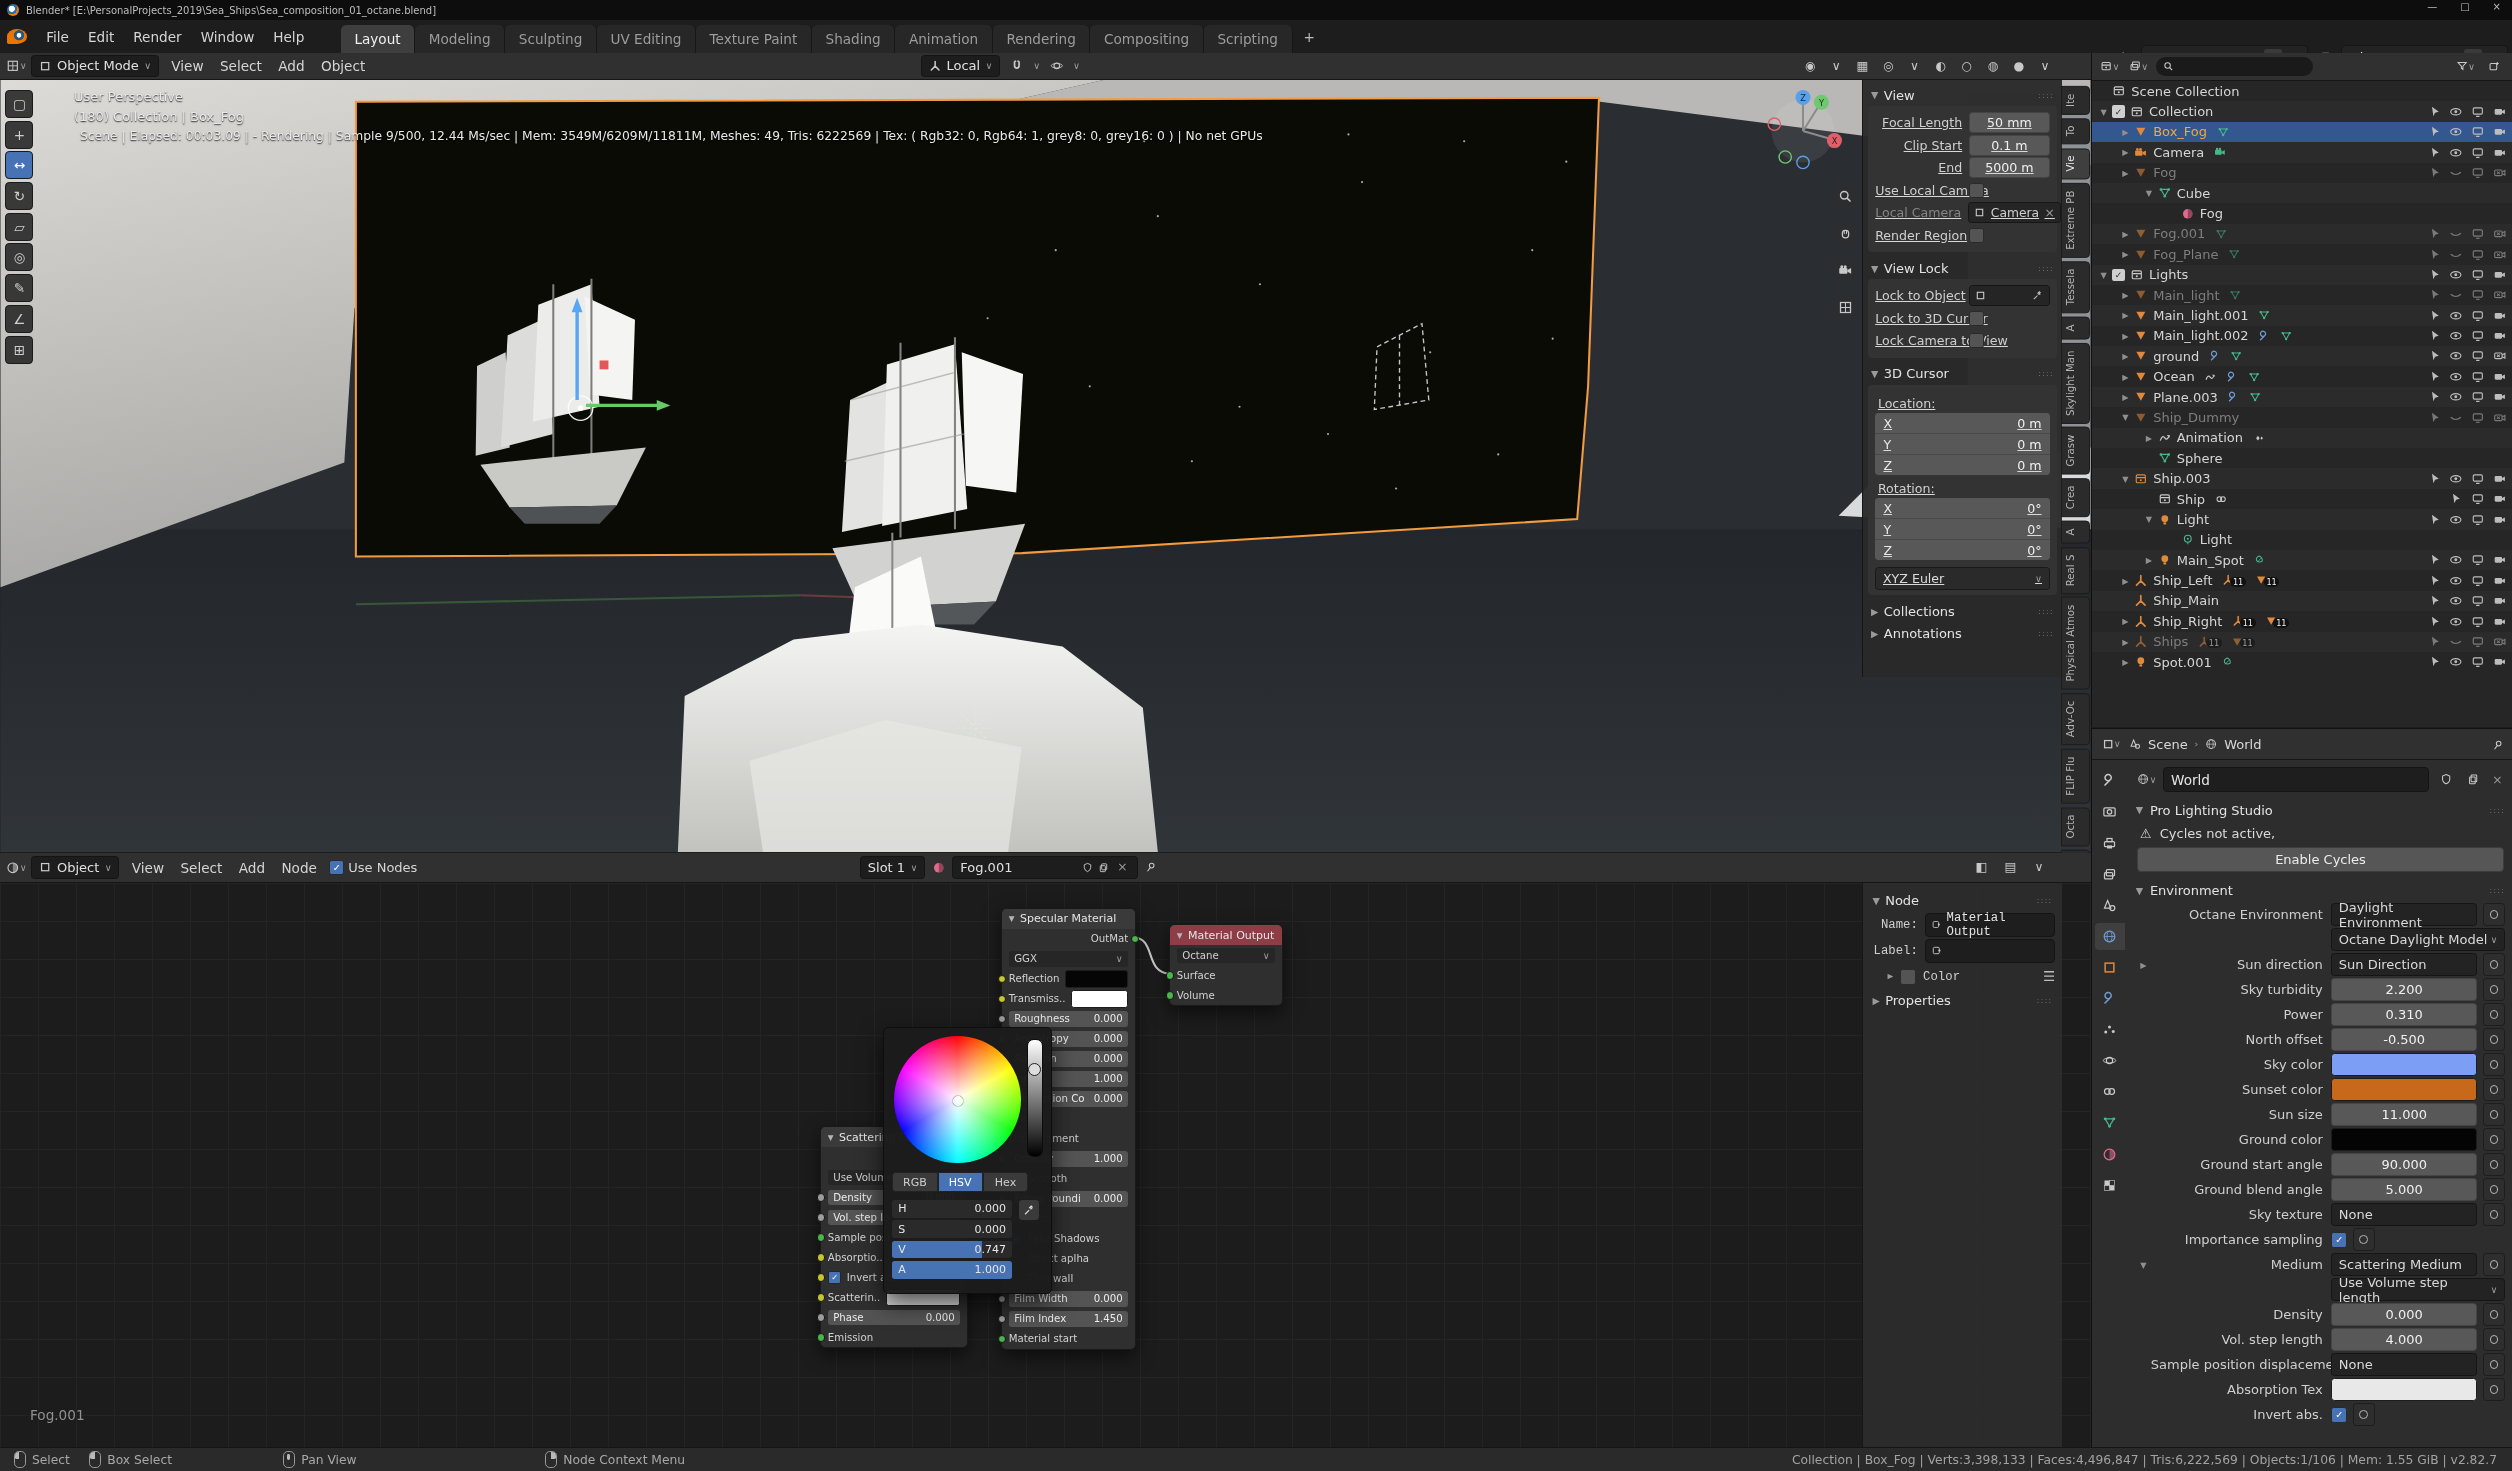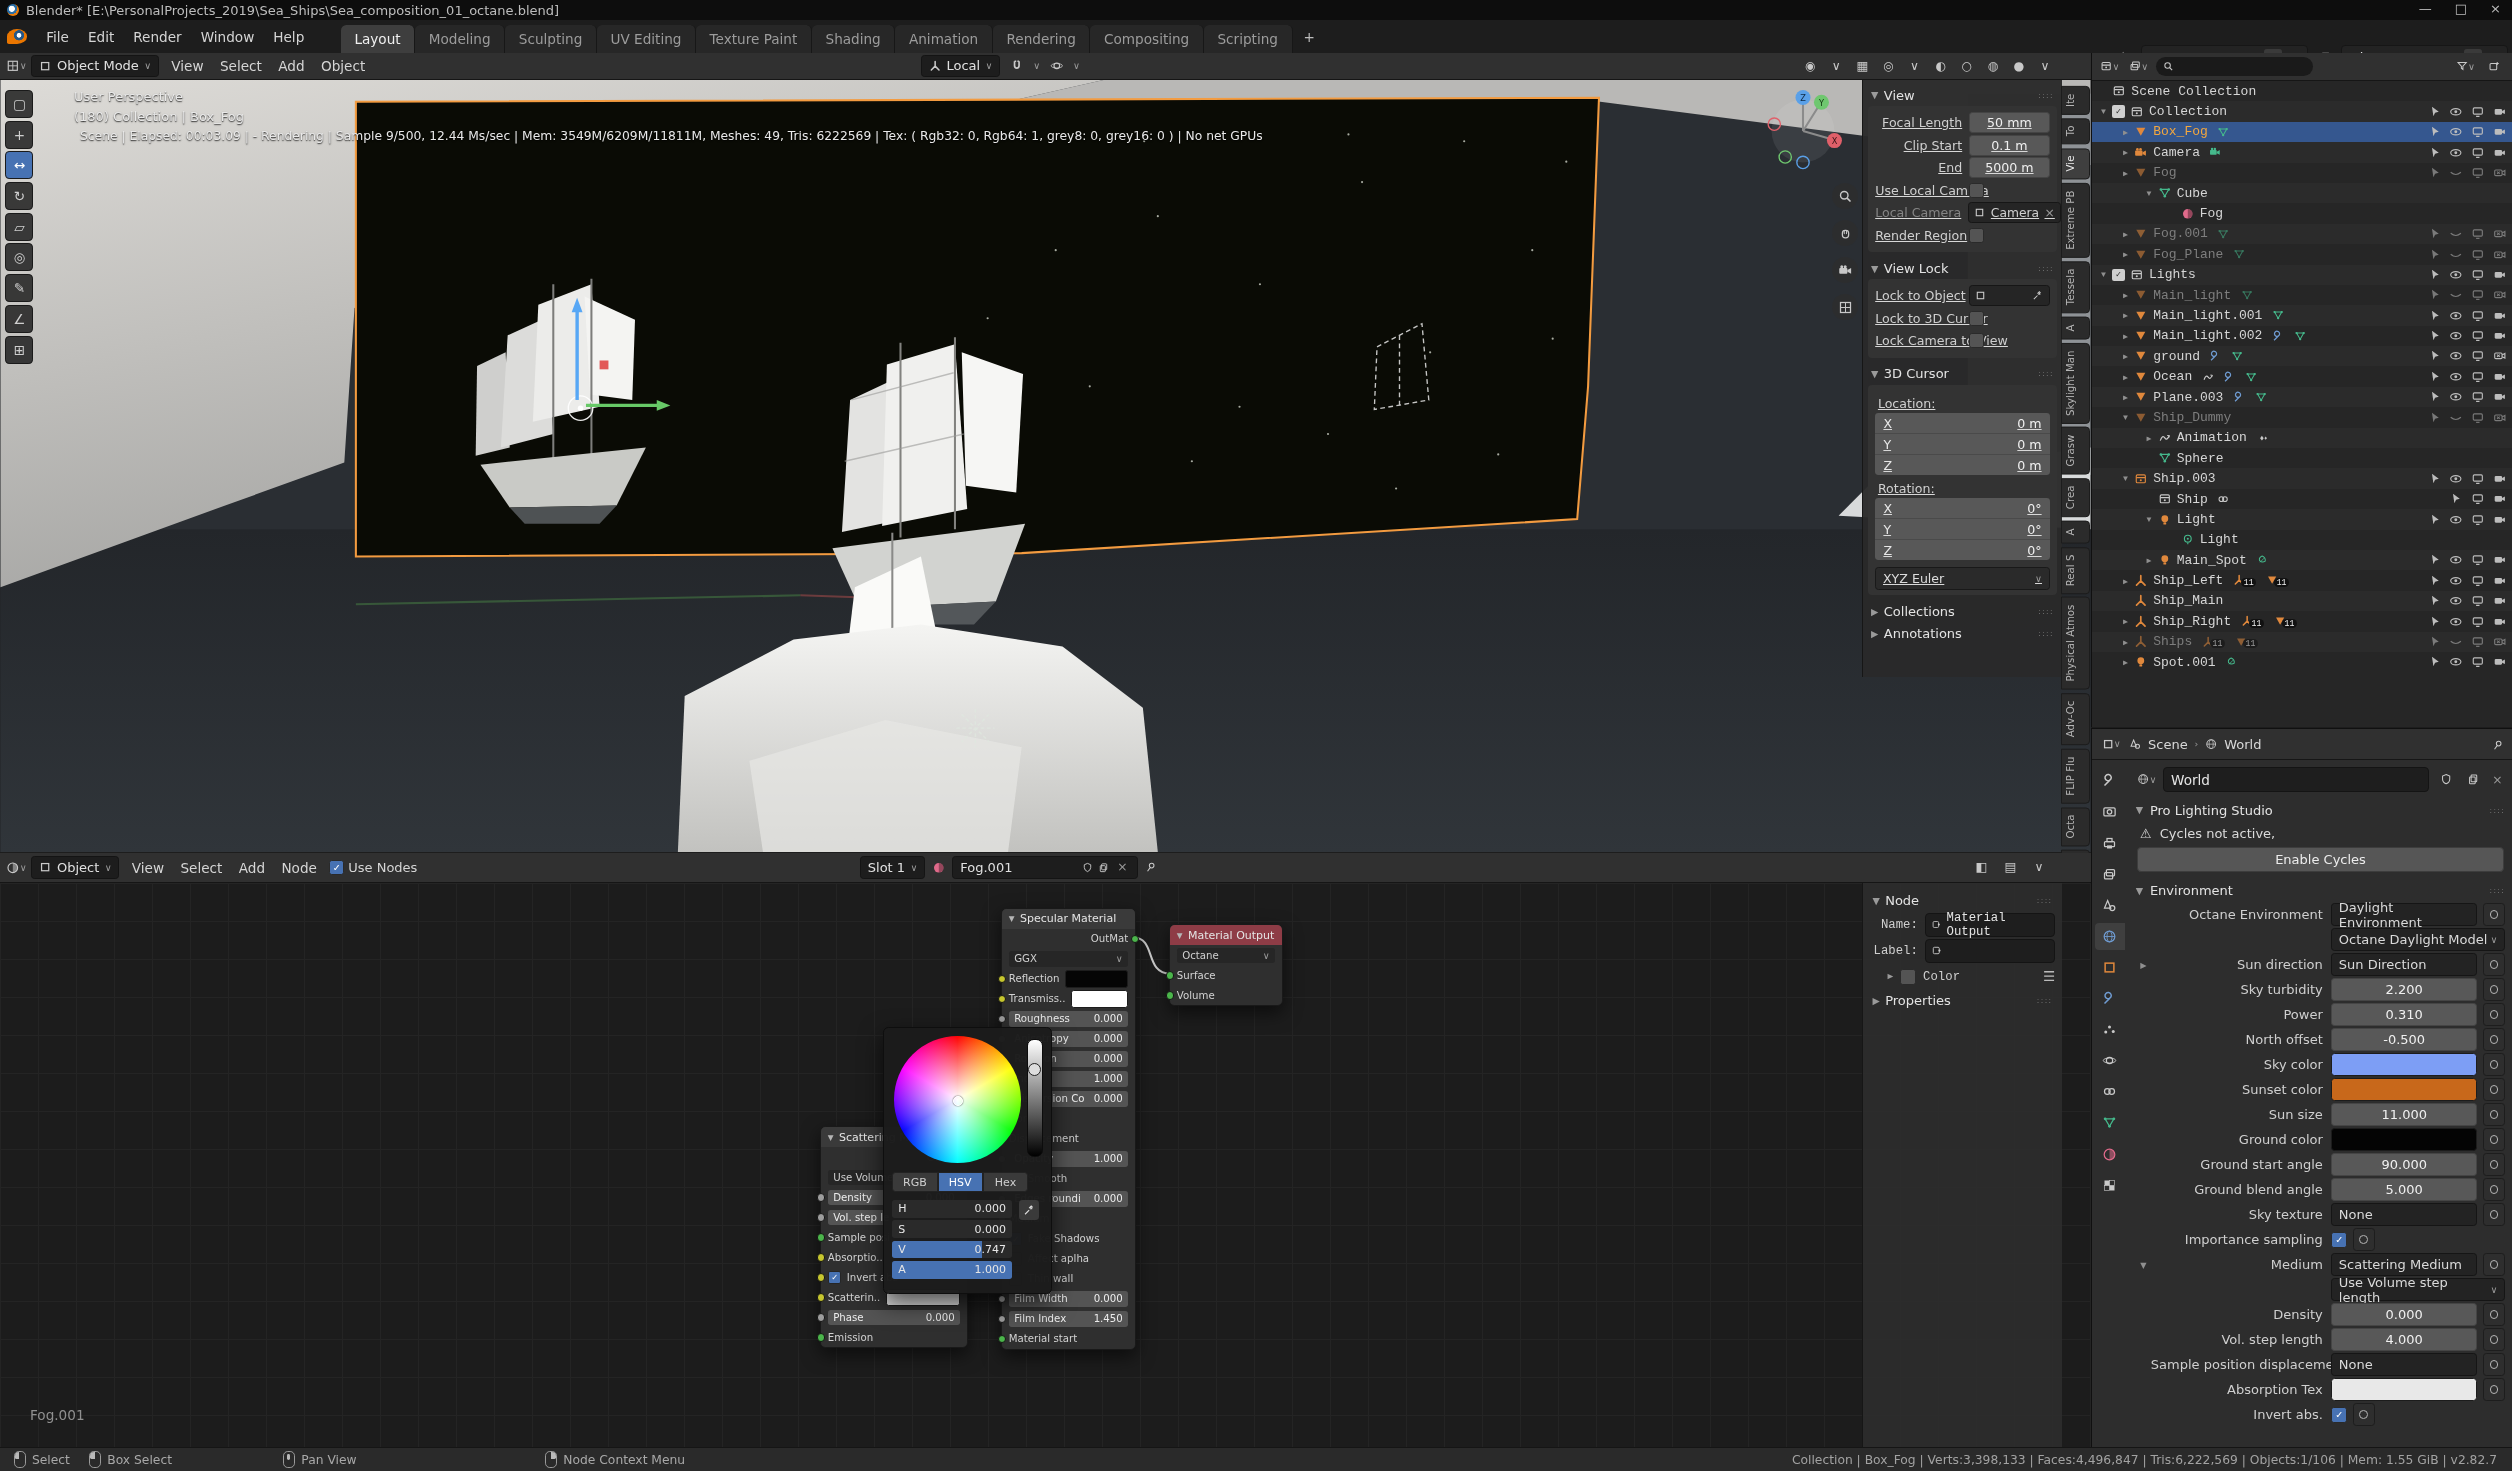--- a/index.html
+++ b/index.html
@@ -6,21 +6,21 @@
   .app{position:relative;width:2512px;height:1471px;background:#1d1d1d;
        font-family:"DejaVu Sans","Liberation Sans",sans-serif;color:#d8d8d8;overflow:hidden;font-size:13.6px;}
   .abs{position:absolute;}
   svg.ic{display:inline-block;vertical-align:middle;}
   .s16{width:11px;height:11px}.s18{width:12.3px;height:12.3px}.s20{width:13.6px;height:13.6px}.s22{width:15px;height:15px}
   .ic-or{color:#e0883c}.ic-gr{color:#45b98c}.ic-wh{color:#c9c9c9}.ic-bl{color:#6f9bd1}.ic-pk{color:#e06a8b}
   .chev{color:#9a9a9a;font-size:9.5px;line-height:1}
   
   #titlebar{left:0;top:0;width:2512px;height:20.4px;background:#0d0d0d;display:flex;align-items:center;padding-left:6.8px;box-sizing:border-box;}
   #titleb-logo{width:12.3px;height:12.3px;border-radius:50%;background:radial-gradient(circle at 40% 40%,#fff 0 2.7px,#2b6ea5 3.4px 5.4px,#e87d0d 5.4px);margin-right:6.8px;}
-  #titlebar span{font-size:13px;color:#bdbdbd;text-align:center;}
+  #titlebar span{font-size:10px;color:#bdbdbd;text-align:center;}
   #winbtns{position:absolute;right:11px;top:1.4px;display:flex;gap:23px;color:#cfcfcf;font-size:11px;}
   
   #topbar{left:0;top:20.4px;width:2512px;height:33px;background:#1d1d1d;border-bottom:0.7px solid #101010;display:flex;align-items:center;}
   #blogo{width:20.4px;height:15px;margin:0 9.5px 0 6.8px;border-radius:50% 50% 50% 10%;background:radial-gradient(circle at 60% 42%,#fff 0 2px,#265787 2.7px 4.8px,#ea7600 5.4px);}
   .mnu{padding:2.7px 9.5px;color:#d5d5d5;font-size:13.6px;border-radius:2.7px;}
   #workspaces{display:flex;margin-left:27px;height:33px;align-items:flex-end;}
   .ws{padding:6.1px 13.6px 6.8px;font-size:13.6px;color:#9c9c9c;background:#272727;border-right:0.7px solid #171717;border-radius:5.4px 5.4px 0 0;white-space:nowrap;}
   .ws.on{background:#3e3e3e;color:#f0f0f0;}
   #ws-add{padding:6.1px 11px;color:#bdbdbd;}
   #topbar-right{position:absolute;right:4.1px;top:24.5px;display:flex;gap:9.5px;align-items:center;}
@@ -71,21 +71,21 @@
   
   .vtabs{display:flex;flex-direction:column;gap:3.4px;width:29px;}
   #vtabs3d{left:2061px;top:86px;}
   #vtabsnode{left:2061px;top:888px;}
   .vtab{writing-mode:vertical-rl;transform:rotate(180deg);background:#2b2b2b;color:#b5b5b5;font-size:10.2px;padding:6.8px 3.4px;border-radius:4.1px 0 0 4.1px / 4.1px 0 0 4.1px;text-align:center;border:0.7px solid #1c1c1c;}
   .vtab.on{background:#3f3f3f;color:#ececec;}
   
   #outliner{left:2091px;top:53px;width:421px;height:674px;background:#262626;border-left:0.7px solid #101010;box-sizing:border-box;}
   #outl-header{height:27px;background:#303030;border-bottom:0.7px solid #161616;display:flex;align-items:center;gap:6.8px;padding:0 6.8px;}
   #outl-search{flex:0 0 143px;height:19px;background:#1a1a1a;border-radius:9.5px;display:flex;align-items:center;padding:0 6.8px;gap:5.4px;color:#8a8a8a;}
-  .orow{display:flex;align-items:center;height:20.4px;padding-right:5.4px;font-size:13px;font-family:Liberation Mono, monospace;}
+  .orow{display:flex;align-items:center;height:20.4px;padding-right:5.4px;font-size:13px;}
   .orow:nth-child(even){background:#2b2b2b;}
   .orow.sel{background:#35578f;}
   .orow.dim .olab{color:#7e7e7e;}
   .orow.dim .oic,.orow.dim .oex,.orow.dim .octl{opacity:.55;}
   .oexp{width:17.7px;text-align:center;color:#8f8f8f;font-size:8.2px;flex:0 0 auto;}
   .ochk{width:12.3px;height:12.3px;border-radius:2px;background:#cfcfcf;color:#1d1d1d;font-size:8.9px;display:flex;align-items:center;justify-content:center;margin-right:5.4px;flex:0 0 auto;}
   .oic{flex:0 0 auto;margin-right:5.4px;}
   .olab{color:#d6d6d6;white-space:nowrap;}
   .olab.act{color:#f3a73f;}
   .oex{display:flex;align-items:flex-end;margin-left:9.5px;position:relative;flex:0 0 auto;}

